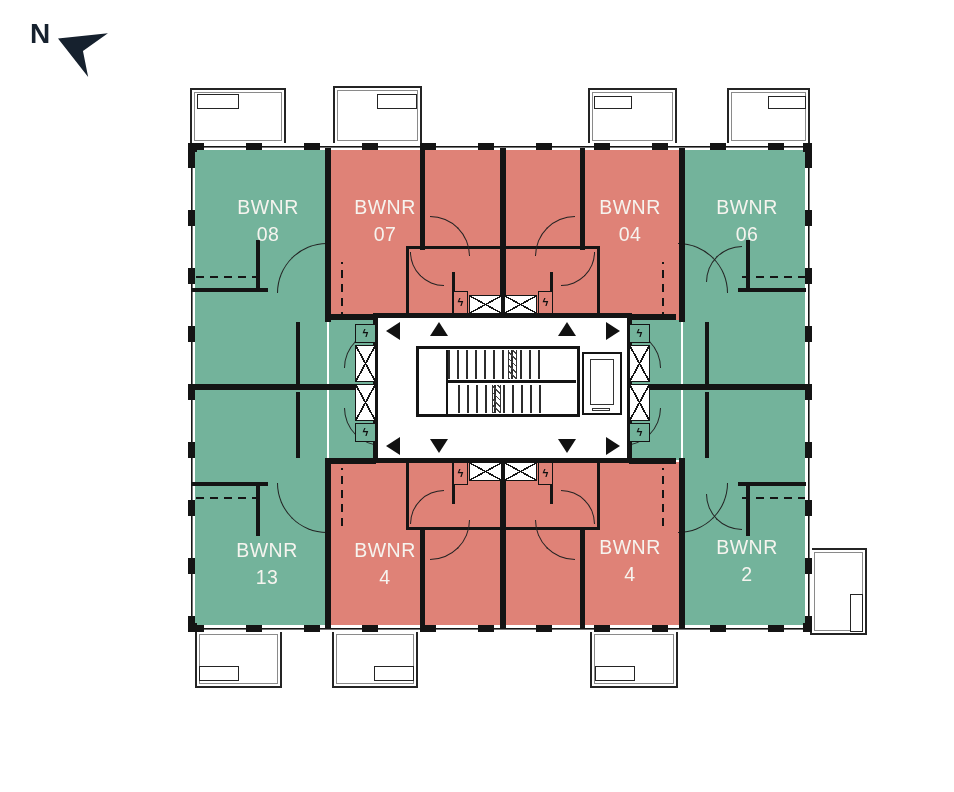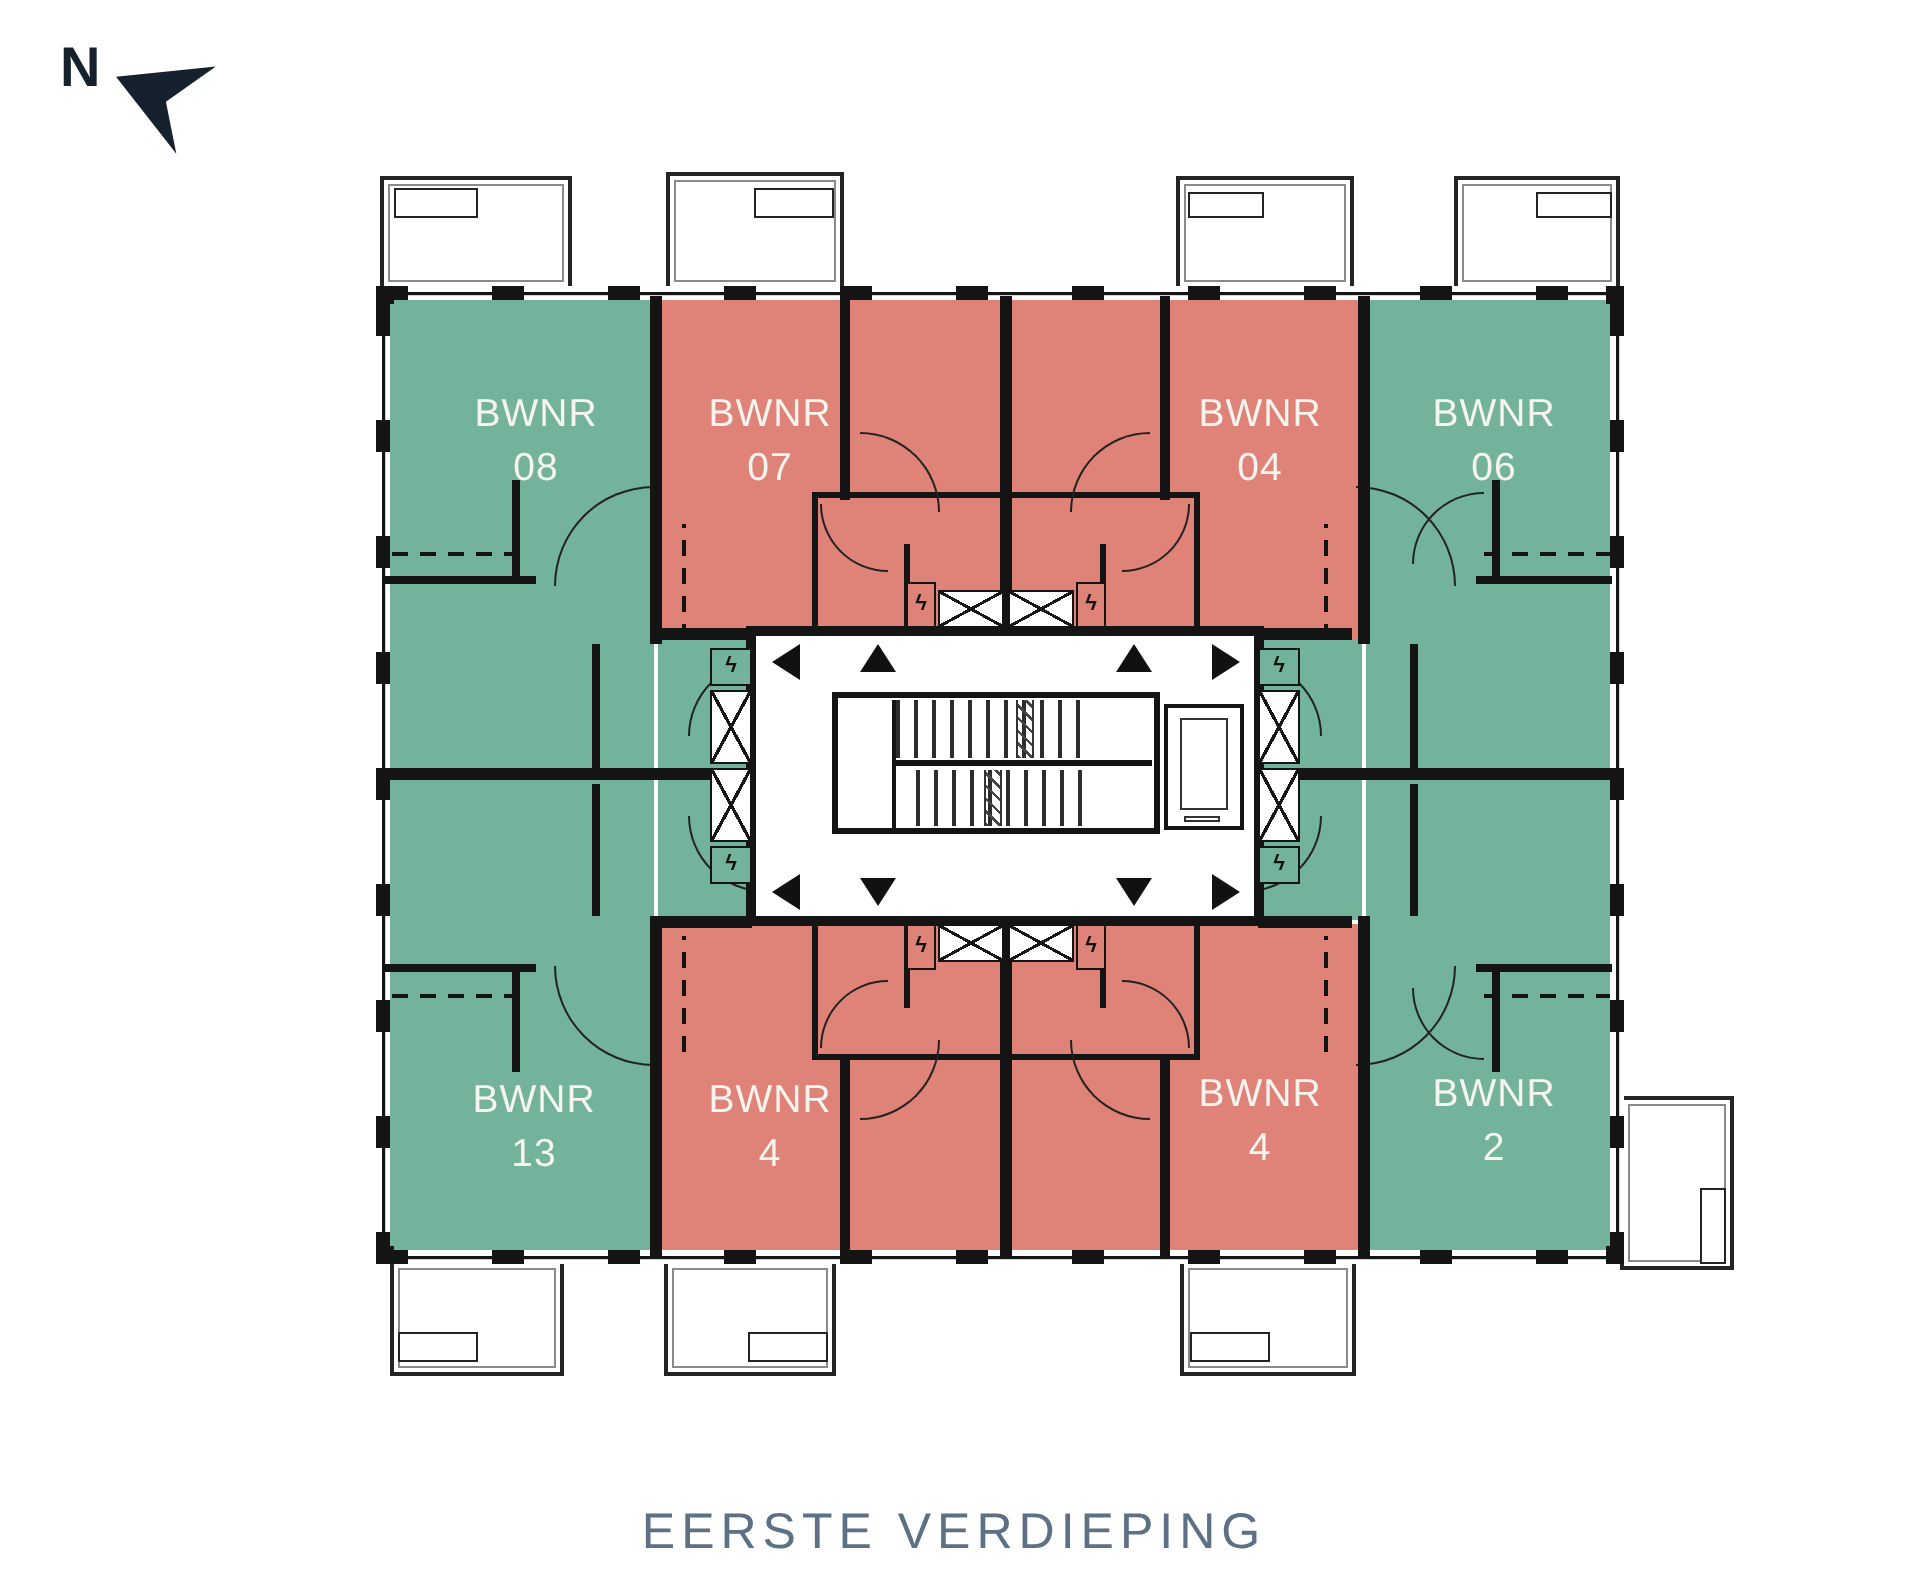--- a/index.html
+++ b/index.html
@@ -259,14 +259,13 @@
   </div>
   <div class="unit-label" style="left:340px;top:537px;">
     <div>BWNR</div>
     <div>4</div>
   </div>
   <div class="unit-label" style="left:222px;top:537px;">
     <div>BWNR</div>
     <div>13</div>
   </div>
 
-  <div class="plan-title">EERSTE VERDIEPING</div>
 </div>
 
 </body></html>

